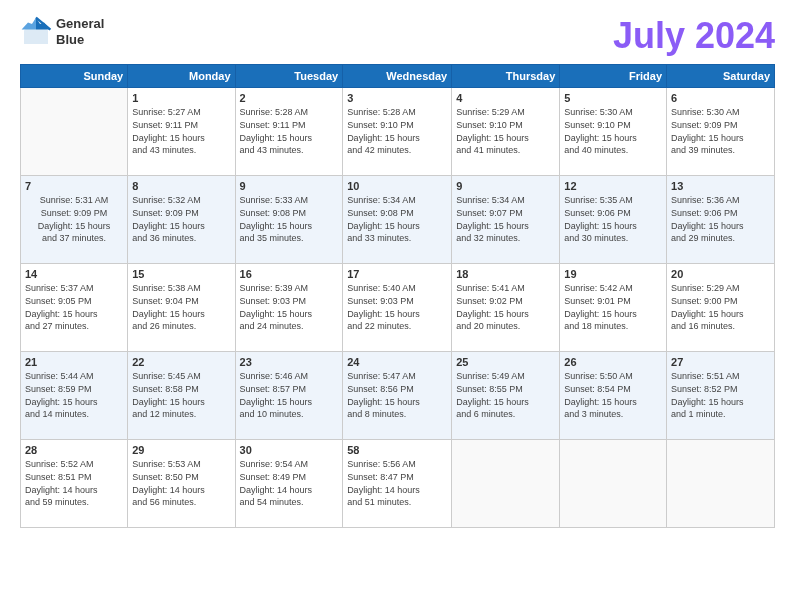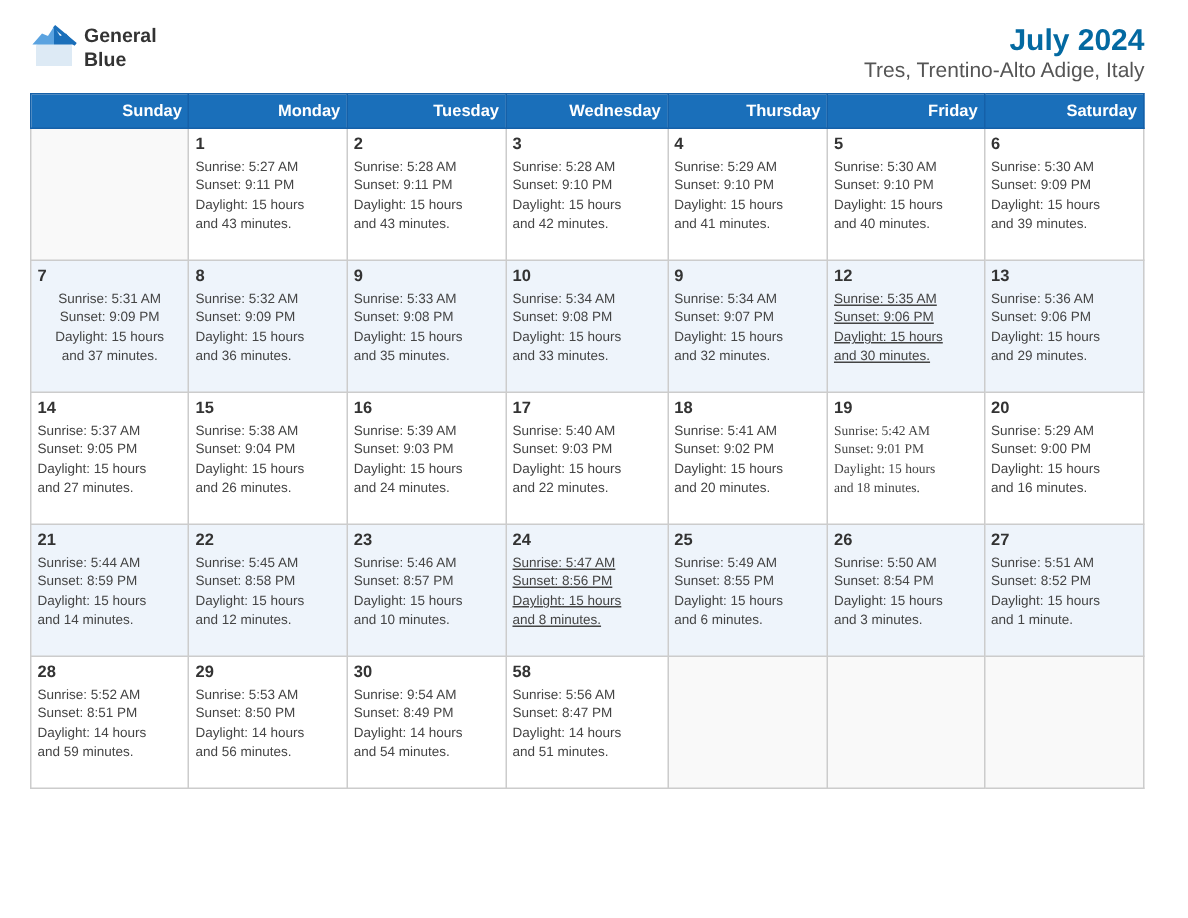--- a/index.html
+++ b/index.html
@@ -6,21 +6,21 @@
     body {
       width: 792px;
       height: 612px;
       font-family: Arial, sans-serif;
       background: #fff;
       overflow: hidden;
     }
     .page {
       width: 792px;
       height: 612px;
-      padding: 16px 29px 10px 20px;
+      padding: 16px 17px 10px 20px;
     }
     .header {
       display: flex;
       justify-content: space-between;
       align-items: flex-start;
       margin-bottom: 8px;
     }
     .logo {
       display: flex;
       align-items: center;
@@ -33,23 +33,23 @@
       line-height: 1.2;
     }
     .logo-icon {
       width: 32px;
       height: 32px;
     }
     .title-area {
       text-align: right;
     }
     .main-title {
-      font-size: 20px;
+      font-size: 36px;
       font-weight: bold;
-      color: #0369a1;
+      color: #8b5cf6;
       line-height: 1.1;
     }
     .subtitle {
       font-size: 14px;
       color: #555;
     }
     .calendar {
       width: 100%;
       border-collapse: collapse;
       font-size: 9.5px;
@@ -102,21 +102,20 @@
         <polygon points="20,2 25,10 30,8 38,17 20,17" fill="#1a6fba"></polygon>
         <polygon points="20,2 15,10 10,8 2,17 20,17" fill="#5ba3e0"></polygon>
       </svg>
       <div class="logo-text">
         <div>General</div>
         <div>Blue</div>
       </div>
     </div>
     <div class="title-area">
       <div class="main-title">July 2024</div>
-      <div class="subtitle">Tres, Trentino-Alto Adige, Italy</div>
     </div>
   </div>
 
   <table class="calendar">
     <thead>
       <tr>
 
       <th>Sunday</th>
           <th>Monday</th>
           <th>Tuesday</th>
@@ -204,21 +203,21 @@
           </td>
           <td>
             <span class="day-num">9</span>
             <div class="day-info" style="white-space: pre-line;">Sunrise: 5:34 AM
 Sunset: 9:07 PM
 Daylight: 15 hours
 and 32 minutes.</div>
           </td>
           <td>
             <span class="day-num">12</span>
-            <div class="day-info" style="white-space: pre-line; text-decoration: underline;">Sunrise: 5:35 AM
+            <div class="day-info" style="white-space: pre-line;">Sunrise: 5:35 AM
 Sunset: 9:06 PM
 Daylight: 15 hours
 and 30 minutes.</div>
           </td>
           <td>
             <span class="day-num">13</span>
             <div class="day-info" style="white-space: pre-line;">Sunrise: 5:36 AM
 Sunset: 9:06 PM
 Daylight: 15 hours
 and 29 minutes.</div>
@@ -255,21 +254,21 @@
           </td>
           <td>
             <span class="day-num">18</span>
             <div class="day-info" style="white-space: pre-line;">Sunrise: 5:41 AM
 Sunset: 9:02 PM
 Daylight: 15 hours
 and 20 minutes.</div>
           </td>
           <td>
             <span class="day-num">19</span>
-            <div class="day-info" style="white-space: pre-line; font-family: Liberation Serif, serif;">Sunrise: 5:42 AM
+            <div class="day-info" style="white-space: pre-line;">Sunrise: 5:42 AM
 Sunset: 9:01 PM
 Daylight: 15 hours
 and 18 minutes.</div>
           </td>
           <td>
             <span class="day-num">20</span>
             <div class="day-info" style="white-space: pre-line;">Sunrise: 5:29 AM
 Sunset: 9:00 PM
 Daylight: 15 hours
 and 16 minutes.</div>
@@ -292,21 +291,21 @@
           </td>
           <td>
             <span class="day-num">23</span>
             <div class="day-info" style="white-space: pre-line;">Sunrise: 5:46 AM
 Sunset: 8:57 PM
 Daylight: 15 hours
 and 10 minutes.</div>
           </td>
           <td>
             <span class="day-num">24</span>
-            <div class="day-info" style="white-space: pre-line; text-decoration: underline;">Sunrise: 5:47 AM
+            <div class="day-info" style="white-space: pre-line;">Sunrise: 5:47 AM
 Sunset: 8:56 PM
 Daylight: 15 hours
 and 8 minutes.</div>
           </td>
           <td>
             <span class="day-num">25</span>
             <div class="day-info" style="white-space: pre-line;">Sunrise: 5:49 AM
 Sunset: 8:55 PM
 Daylight: 15 hours
 and 6 minutes.</div>

